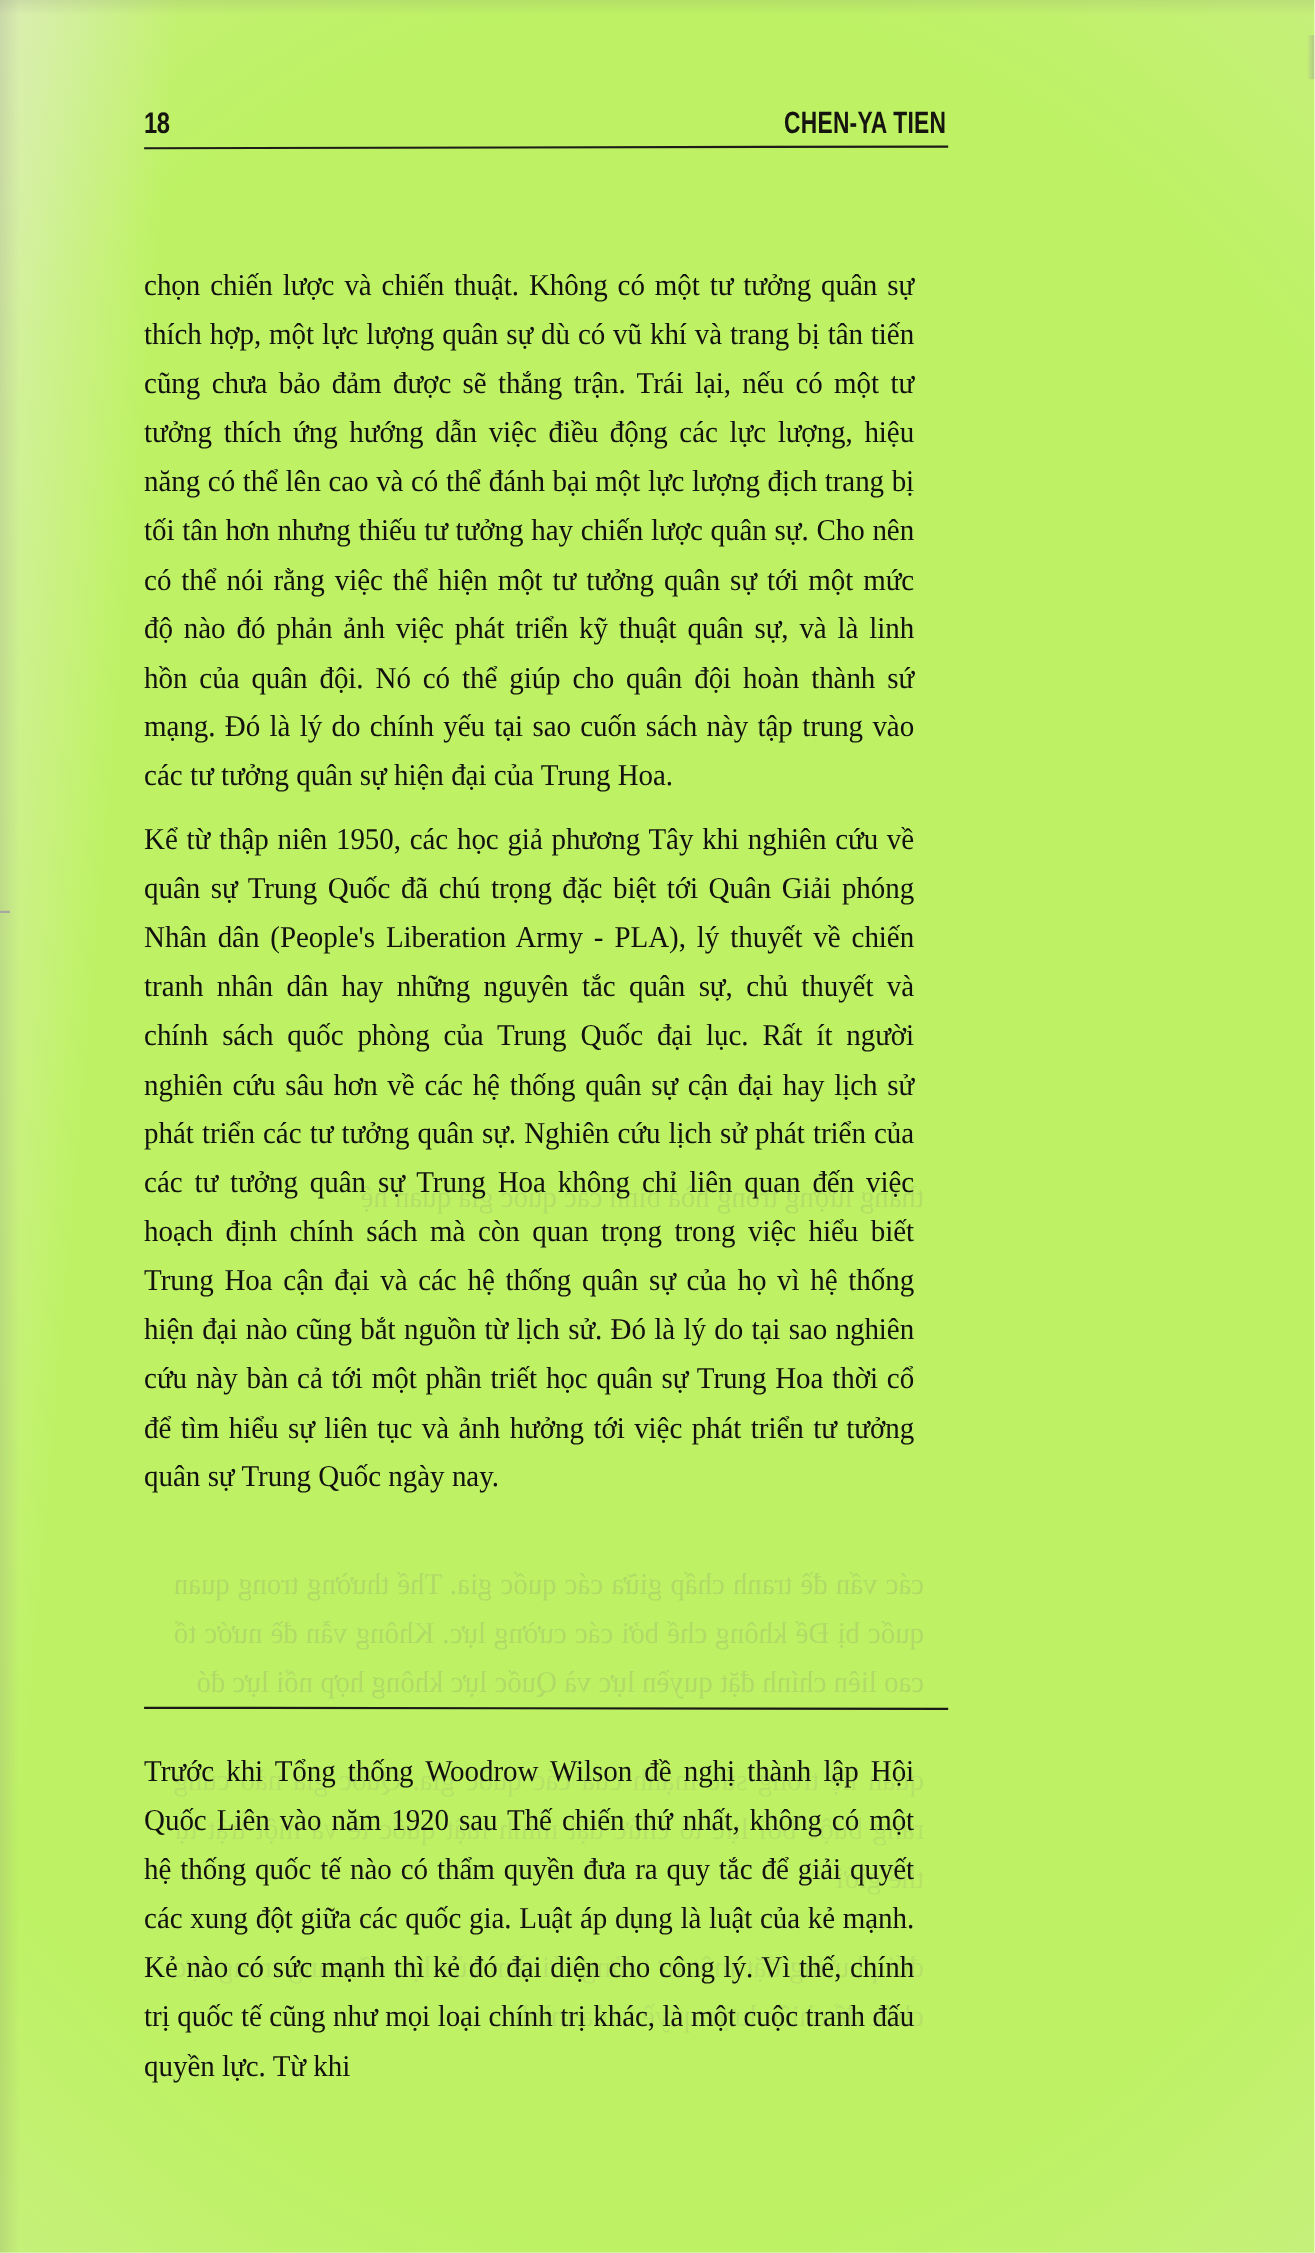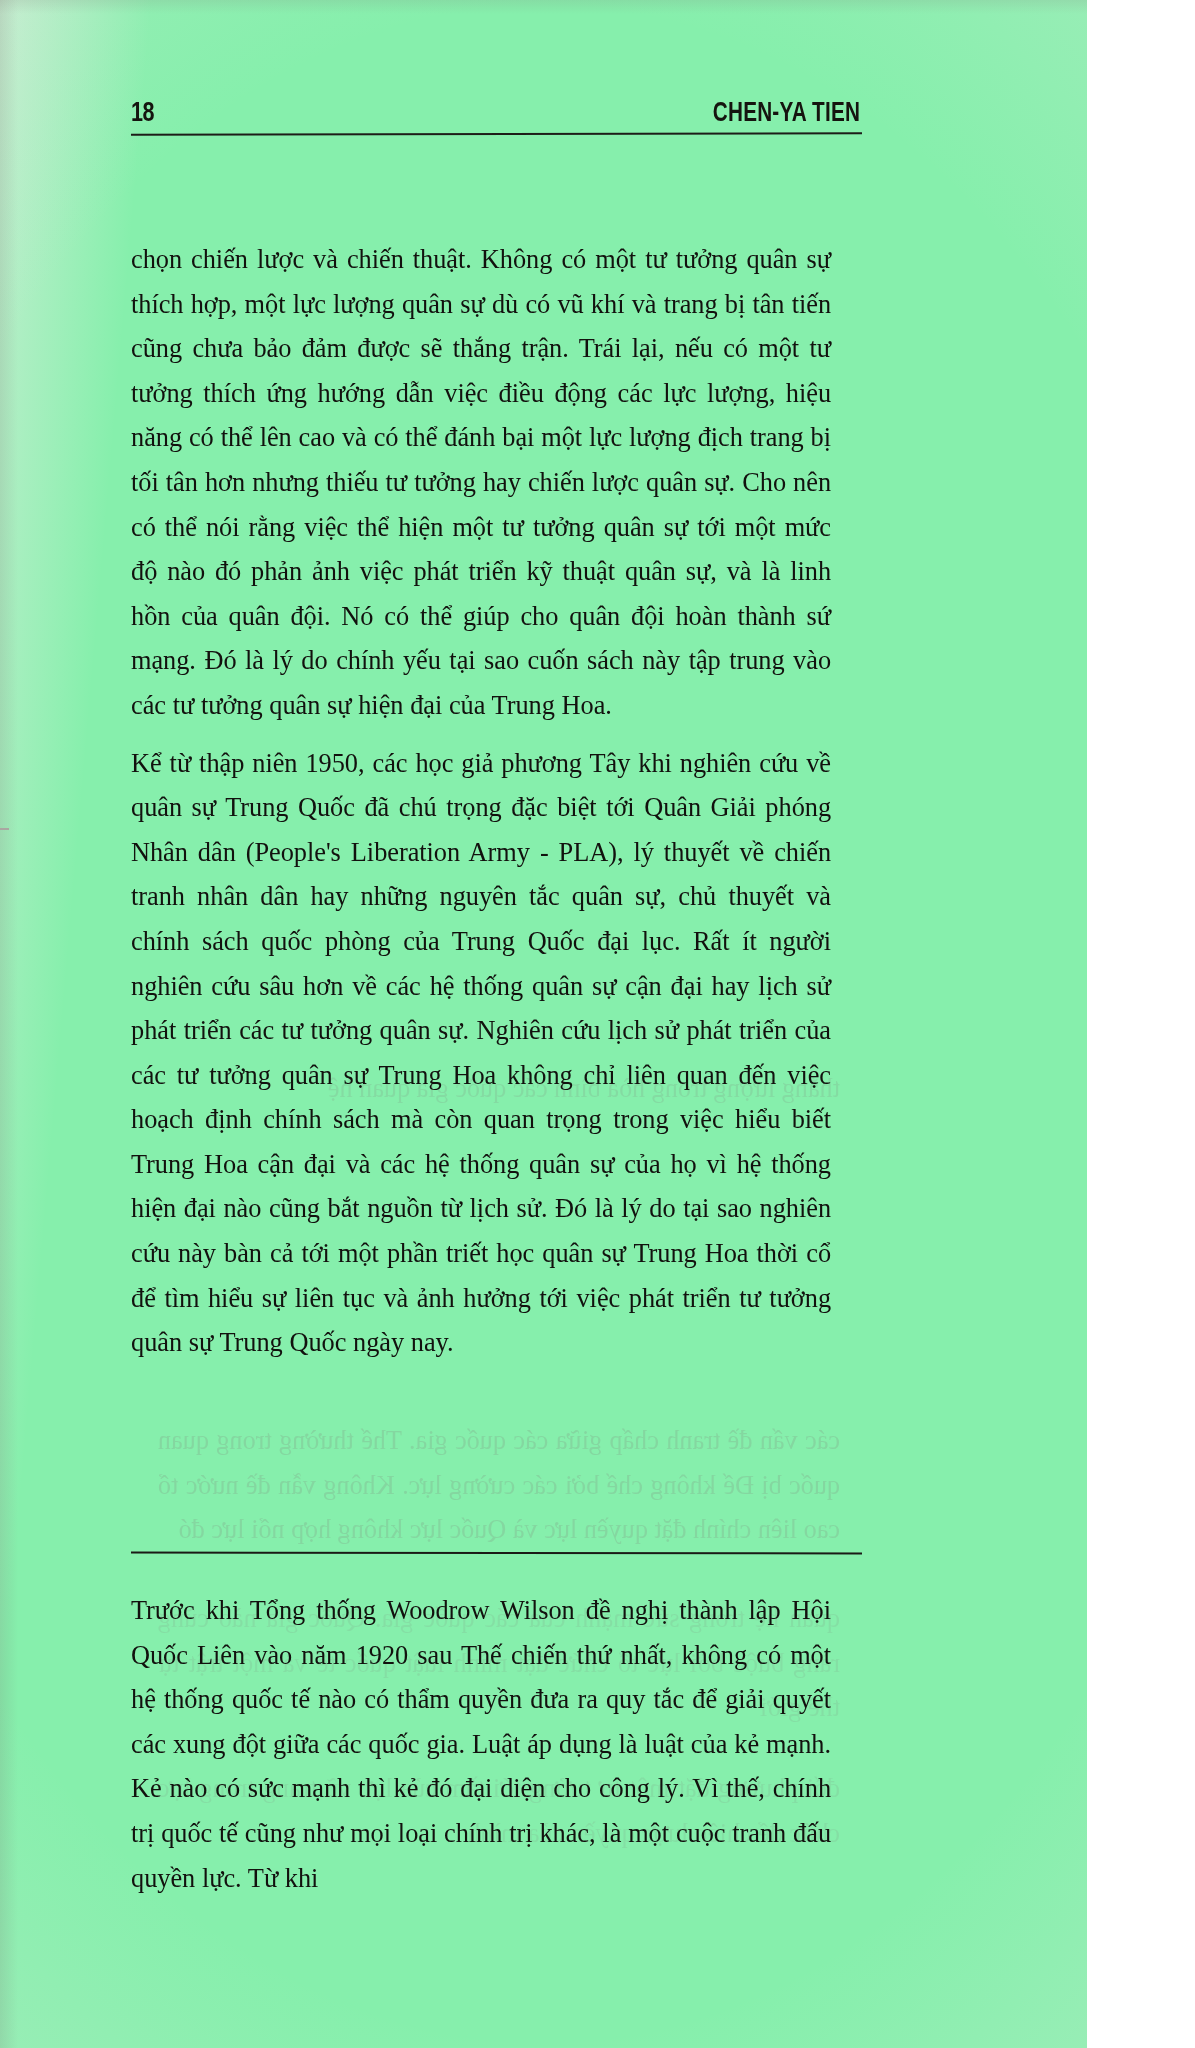--- a/index.html
+++ b/index.html
@@ -4,23 +4,23 @@
 <title>Scanned Book Page 18</title>
 <style>
   html, body {
     margin: 0;
     padding: 0;
     background: #ffffff;
   }
 
   .page {
     position: relative;
-    width: 1087px;
+    width: 1195px;
     height: 2048px;
-    background: #86efac;
+    background: #bef264;
     overflow: hidden;
     font-family: "Liberation Serif", "DejaVu Serif", serif;
     color: #100f0d;
   }
 
   
   .paper-texture {
     position: absolute;
     inset: 0;
     pointer-events: none;

